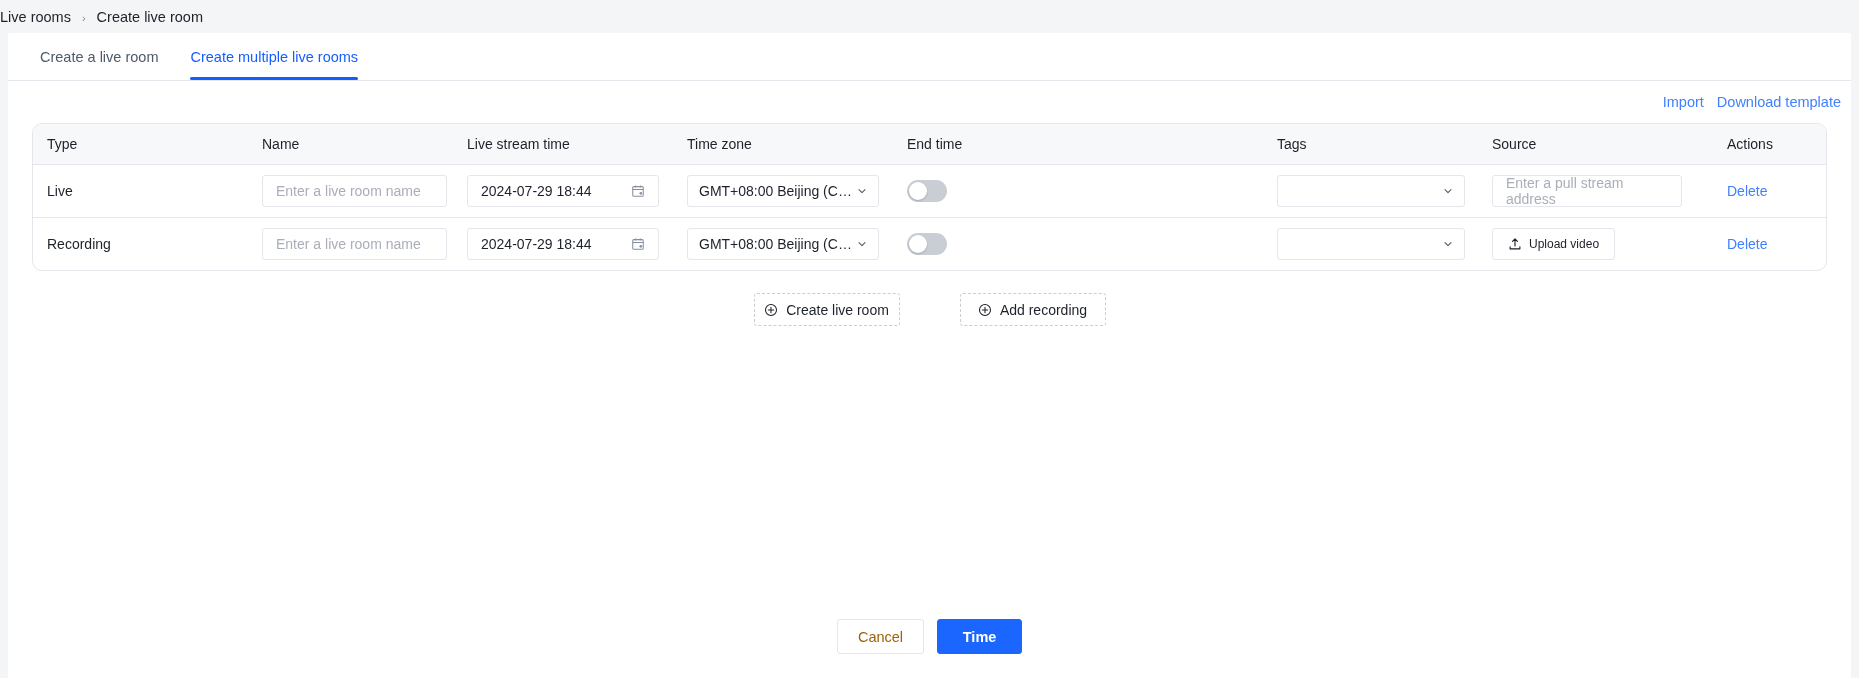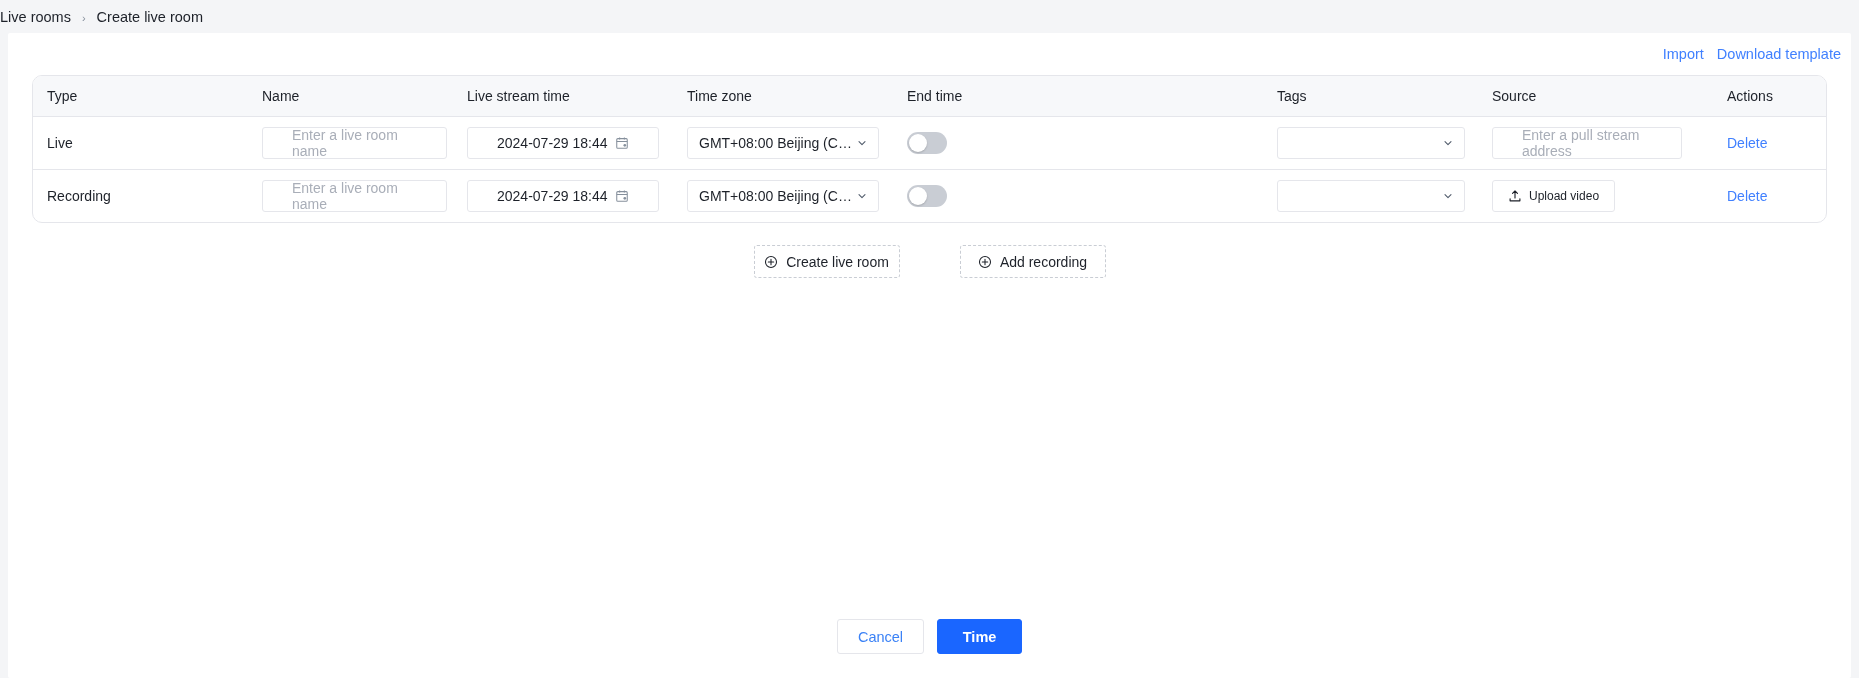--- a/index.html
+++ b/index.html
@@ -124,21 +124,21 @@
   .c-act    { width: 160px; }
 
   
   .input {
     height: 32px;
     border: 1px solid #e5e6eb;
     border-radius: 3px;
     background: #fff;
     display: flex;
     align-items: center;
-    padding: 0 29px;
+    padding: 0 13px;
     font-size: 14px;
     color: #1d2129;
     cursor: text;
   }
   .input .ph { color: #a9aeb8; }
   .input.w185 { width: 185px; }
   .input.w192 { width: 192px; }
   .input.w190 { width: 190px; }
 
   .select {
@@ -245,40 +245,48 @@
     font-size: 14.5px;
     display: inline-flex;
     align-items: center;
     justify-content: center;
     cursor: pointer;
     padding: 0 20px;
   }
   .btn-default {
     background: #fff;
     border: 1px solid #e5e6eb;
-    color: #3b82f6;
+    color: #a16207;
   }
   .btn-primary {
     background: #1a66ff;
     border: 1px solid #1a66ff;
     color: #fff;
     font-weight: bold;
   }
 </style>
 </head>
 <body>
 
 <div class="breadcrumb">
   <span class="crumb first">Live rooms</span>
   <span class="sep">›</span>
   <span class="crumb">Create live room</span>
 </div>
 
 <div class="panel">
 
+  <div class="tabs">
+    <div class="tab">
+      <span>Create a live room</span>
+    </div>
+    <div class="tab active">
+      <span>Create multiple live rooms</span>
+    </div>
+  </div>
 
   <div class="toolbar">
     <a>Import</a>
     <a>Download template</a>
   </div>
 
   <div class="table-wrap">
     <table>
       <thead>
         <tr>

